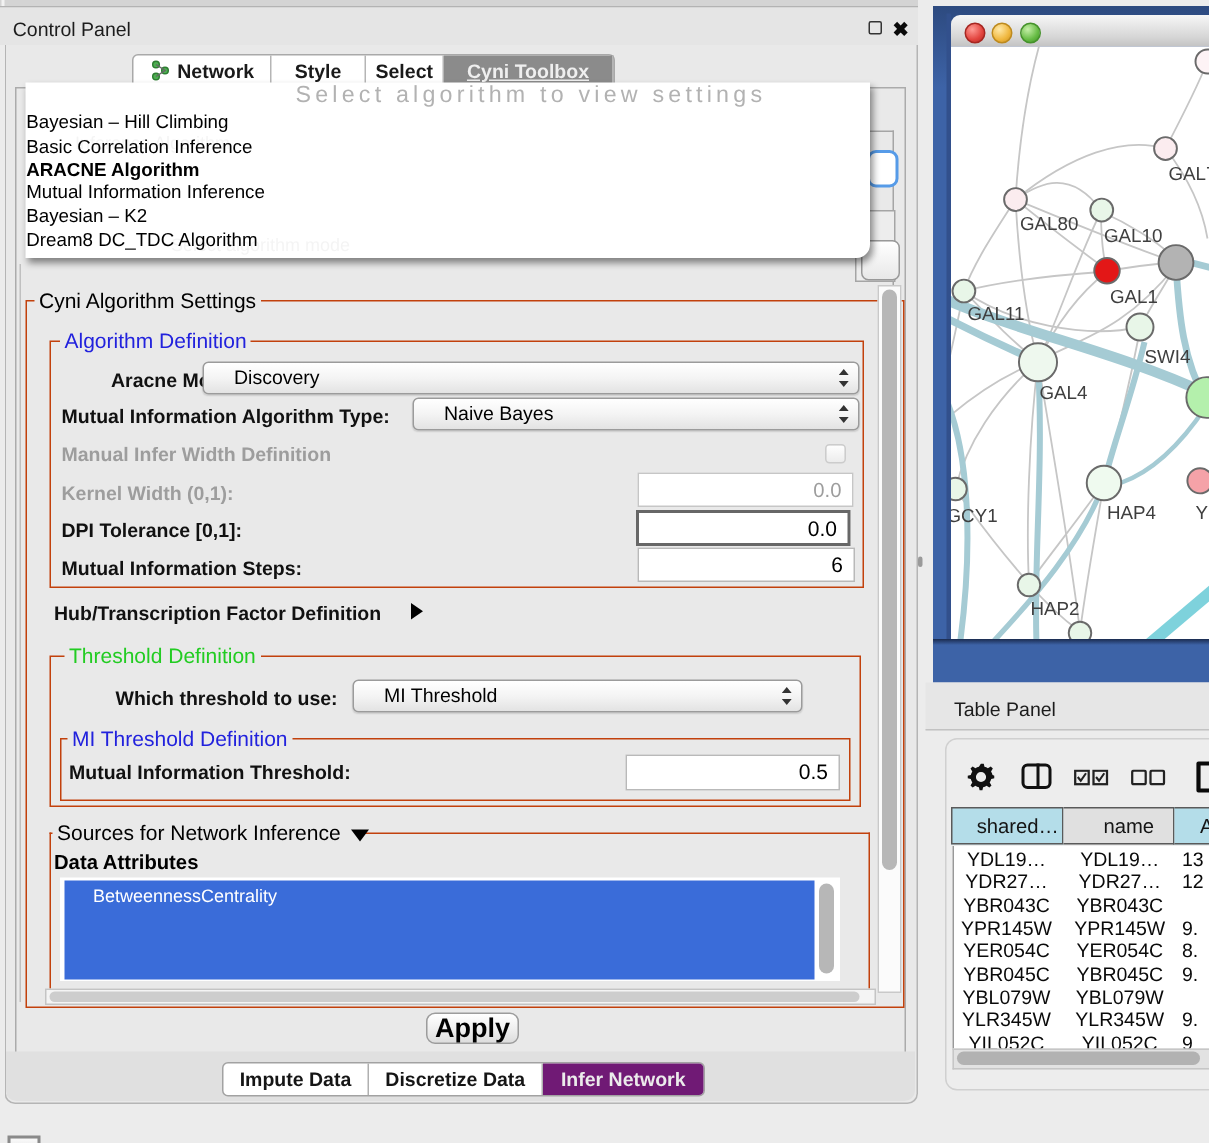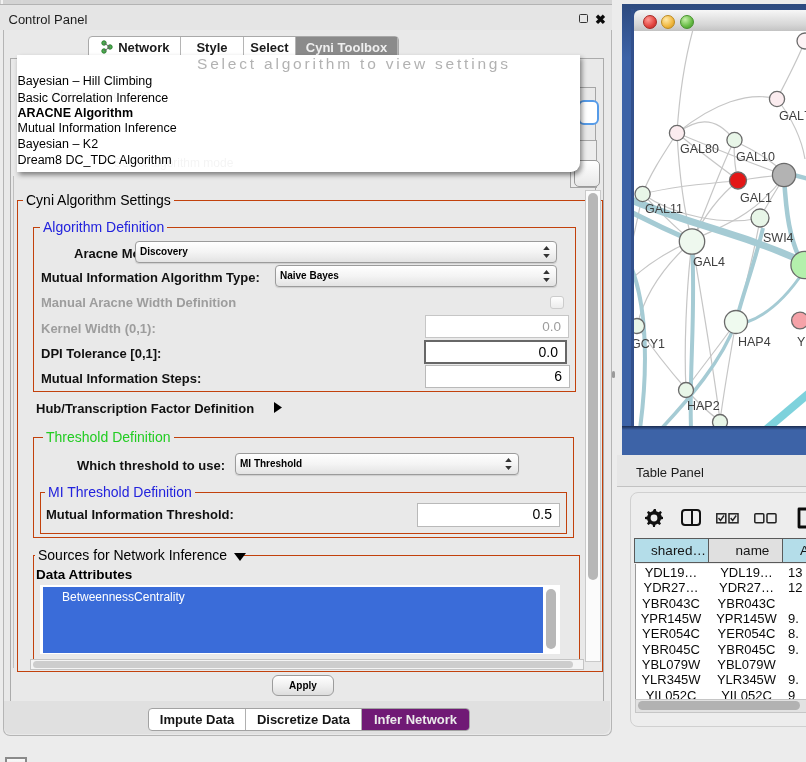--- a/index.html
+++ b/index.html
@@ -25,35 +25,35 @@
 #overlay{left:17px;top:55px;width:563px;height:117px;background:#fff;
   border-radius:0 0 9px 0;box-shadow:2px 3px 5px rgba(0,0,0,0.45);z-index:30;}
 #overlay .hint{position:absolute;left:180px;top:0px;color:#b2b2b2;font-size:15.5px;letter-spacing:2.8px;}
 #overlay .it{position:absolute;left:0.5px;font-size:12.5px;color:#000;white-space:nowrap;}
 
 .grp{position:absolute;border:1px solid #c2410c;}
 .gtit{position:absolute;top:-9px;background:#e9e9e9;padding:0 3px;font-size:14px;white-space:nowrap;}
 .lbl{position:absolute;font-size:13px;font-weight:bold;color:#111;white-space:nowrap;}
 .lblg{position:absolute;font-size:13px;font-weight:bold;color:#9d9d9d;white-space:nowrap;}
 .combo{position:absolute;height:20px;border:1px solid #9b9b9b;border-radius:4px;
-  background:linear-gradient(#ffffff,#f4f4f4 50%,#e3e3e3);font-size:10px;color:#000;
-  line-height:20px;padding-left:4px;box-shadow:0 1px 1px rgba(0,0,0,0.12);font-weight:bold;}
+  background:linear-gradient(#ffffff,#f4f4f4 50%,#e3e3e3);font-size:13px;color:#000;
+  line-height:20px;padding-left:20px;box-shadow:0 1px 1px rgba(0,0,0,0.12);}
 .arr{position:absolute;right:5px;top:3px;width:9px;height:14px;}
 .inp{position:absolute;background:#fff;border:1px solid #b9b9b9;font-size:13.5px;color:#000;
   text-align:right;line-height:21px;padding-right:7px;}
 
 .sbtrackv{position:absolute;background:#fbfbfb;border:1px solid #c9c9c9;}
 .sbthumb{position:absolute;background:#b7b7b7;border-radius:6px;}
 
 #attrlist{left:40px;top:585px;width:520px;height:69px;background:#fff;overflow:hidden;}
 #attrblue{left:43px;top:587px;width:500px;height:64px;background:#3a6cd9;padding-top:2px;}
 #attrblue div{color:#fff;font-size:12px;line-height:16.6px;padding-left:19px;}
 
-#applybtn{left:272px;top:675px;width:60px;height:19px;border:1px solid #9c9c9c;border-radius:6px;
-  background:linear-gradient(#ffffff,#eeeeee 55%,#dddddd);text-align:center;line-height:19px;font-size:10px;font-weight:bold;color:#000;z-index:4;}
+#applybtn{left:284px;top:675px;width:60px;height:19px;border:1px solid #9c9c9c;border-radius:6px;
+  background:linear-gradient(#ffffff,#eeeeee 55%,#dddddd);text-align:center;line-height:19px;font-size:18px;font-weight:bold;color:#000;z-index:4;}
 #bottabs{left:148px;top:708px;height:21px;background:#fff;border:1px solid #a2a2a2;border-radius:4px;
   display:flex;align-items:center;font-size:13px;font-weight:bold;color:#151515;}
 #bottabs .seg{height:21px;line-height:21px;border-right:1px solid #b0b0b0;white-space:nowrap;text-align:center;box-sizing:border-box;}
 #bottabs .sel{background:#701a75;color:#ebebeb;border-right:none;border-radius:0 3px 3px 0;}
 
 #bluewin{left:622px;top:4px;width:184px;height:451px;background:linear-gradient(#2d4a7f,#3d63a7 12%,#3d63a7);}
 #nettitle{left:634px;top:10px;width:172px;height:21px;border-radius:6px 0 0 0;
   background:linear-gradient(#f7f7f7,#d6d6d6 70%,#c3c3c3);border-bottom:1px solid #8f8f8f;}
 .tl{position:absolute;top:4.5px;width:12px;height:12px;border-radius:50%;}
 #netcanvas{left:634px;top:31px;width:172px;height:395px;background:#fff;}
@@ -81,21 +81,21 @@
 
 <div class="abs" id="toptabs">
   <div class="seg" style="width:92px;"><svg width="15" height="14" viewBox="0 0 15 14" style="vertical-align:-2px">
         <circle cx="4" cy="3" r="2.2" fill="#4caf50" stroke="#2e7d32"></circle>
         <circle cx="10" cy="7" r="2.2" fill="#4caf50" stroke="#2e7d32"></circle>
         <circle cx="4" cy="11" r="2.2" fill="#4caf50" stroke="#2e7d32"></circle>
         <path d="M4 3 L10 7 L4 11" stroke="#666" fill="none"></path>
       </svg> Network</div>
   <div class="seg" style="width:63px;">Style</div>
   <div class="seg" style="width:52px;">Select</div>
-  <div class="seg sel" style="width:102px;">Cyni Toolbox</div>
+  <div class="seg sel" style="width:113px;text-decoration:underline;">Cyni Toolbox</div>
 </div>
 
 <div class="abs" style="left:560px;top:87px;width:35px;height:103px;border-top:1px solid #a5a5a5;border-right:1px solid #a5a5a5;"></div>
 <div class="abs" style="left:578px;top:100px;width:17px;height:21px;border:2.5px solid #569be8;border-radius:6px;background:#fff;"></div>
 <div class="abs" style="left:570px;top:140px;width:25px;height:46px;border:1px solid #a5a5a5;background:#ededed;"></div>
 <div class="abs" style="left:574px;top:160px;width:24px;height:25px;border:1px solid #999;border-radius:5px;background:linear-gradient(#fff,#e8e8e8);"></div>
 
 <div class="abs" id="overlay">
   <div class="hint">Select algorithm to view settings</div>
   <div style="position:absolute;left:33px;top:33px;font-size:12px;color:rgba(40,40,40,0.05);">Inference Algorithm</div>
@@ -122,21 +122,21 @@
   <svg class="arr" viewBox="0 0 9 14">
       <path d="M1.2 5 L4.5 1 L7.8 5 Z M1.2 9 L4.5 13 L7.8 9 Z" fill="#333"></path>
     </svg>
 </div>
 <div class="lbl" style="left:41px;top:270px;">Mutual Information Algorithm Type:</div>
 <div class="combo" style="left:275px;top:265px;width:276px;">Naive Bayes
   <svg class="arr" viewBox="0 0 9 14">
       <path d="M1.2 5 L4.5 1 L7.8 5 Z M1.2 9 L4.5 13 L7.8 9 Z" fill="#333"></path>
     </svg>
 </div>
-<div class="lblg" style="left:41px;top:295px;">Manual Aracne Width Definition</div>
+<div class="lblg" style="left:41px;top:295px;">Manual Infer Width Definition</div>
 <div class="abs" style="left:550px;top:296px;width:12px;height:11px;border:1.5px solid #cccccc;border-radius:3px;background:linear-gradient(#fefefe,#ececec);"></div>
 <div class="lblg" style="left:41px;top:321px;">Kernel Width (0,1):</div>
 <div class="inp" style="left:425px;top:315px;width:135px;height:21px;color:#9d9d9d;border-color:#c6c6c6;">0.0</div>
 <div class="lbl" style="left:41px;top:346px;">DPI Tolerance [0,1]:</div>
 <div class="inp" style="left:424px;top:340px;width:132px;height:20px;border:2px solid #676767;font-size:14px;">0.0</div>
 <div class="lbl" style="left:41px;top:371px;">Mutual Information Steps:</div>
 <div class="inp" style="left:425px;top:365px;width:136px;height:21px;font-size:14px;">6</div>
 
 <div class="abs" style="left:36px;top:401px;font-size:13px;font-weight:bold;color:#111;">Hub/Transcription Factor Definition</div>
 <svg class="abs" style="left:272px;top:401px;" width="12" height="13" viewBox="0 0 12 13">

